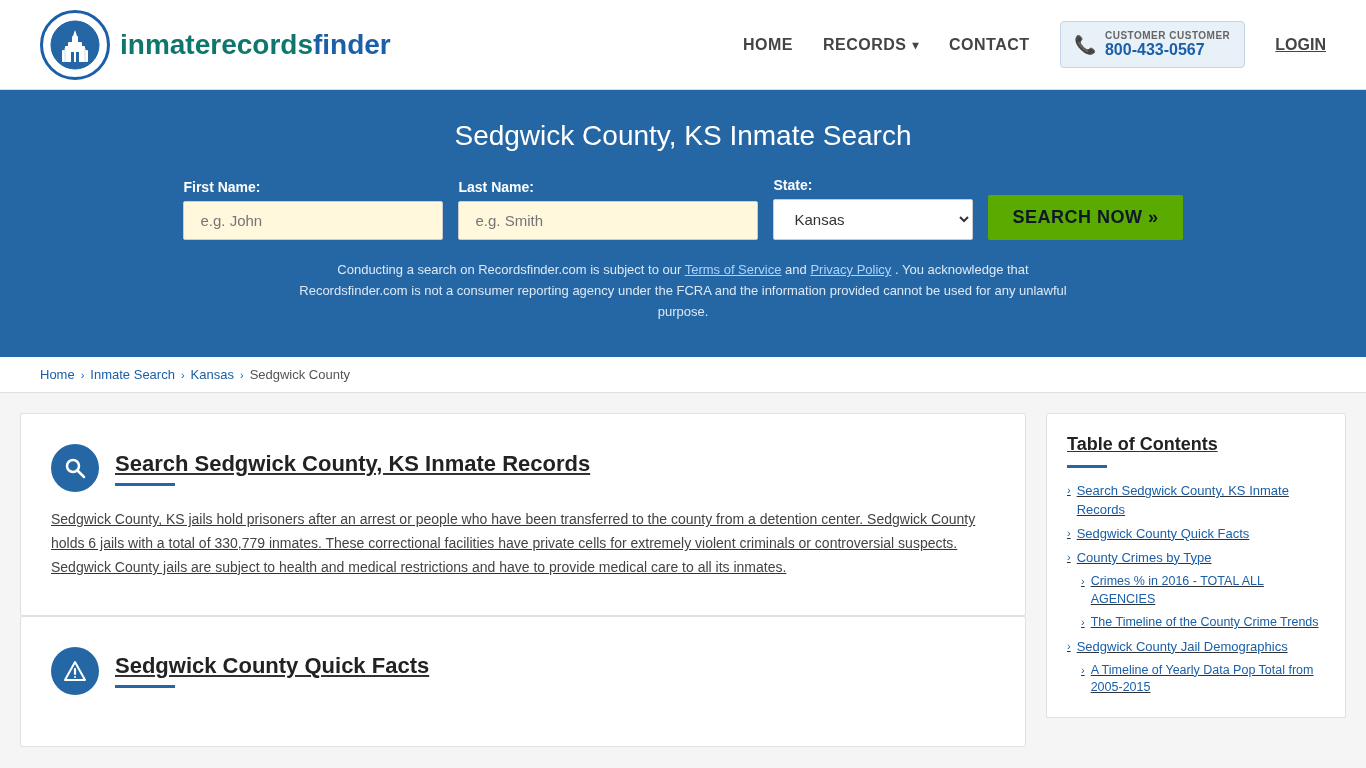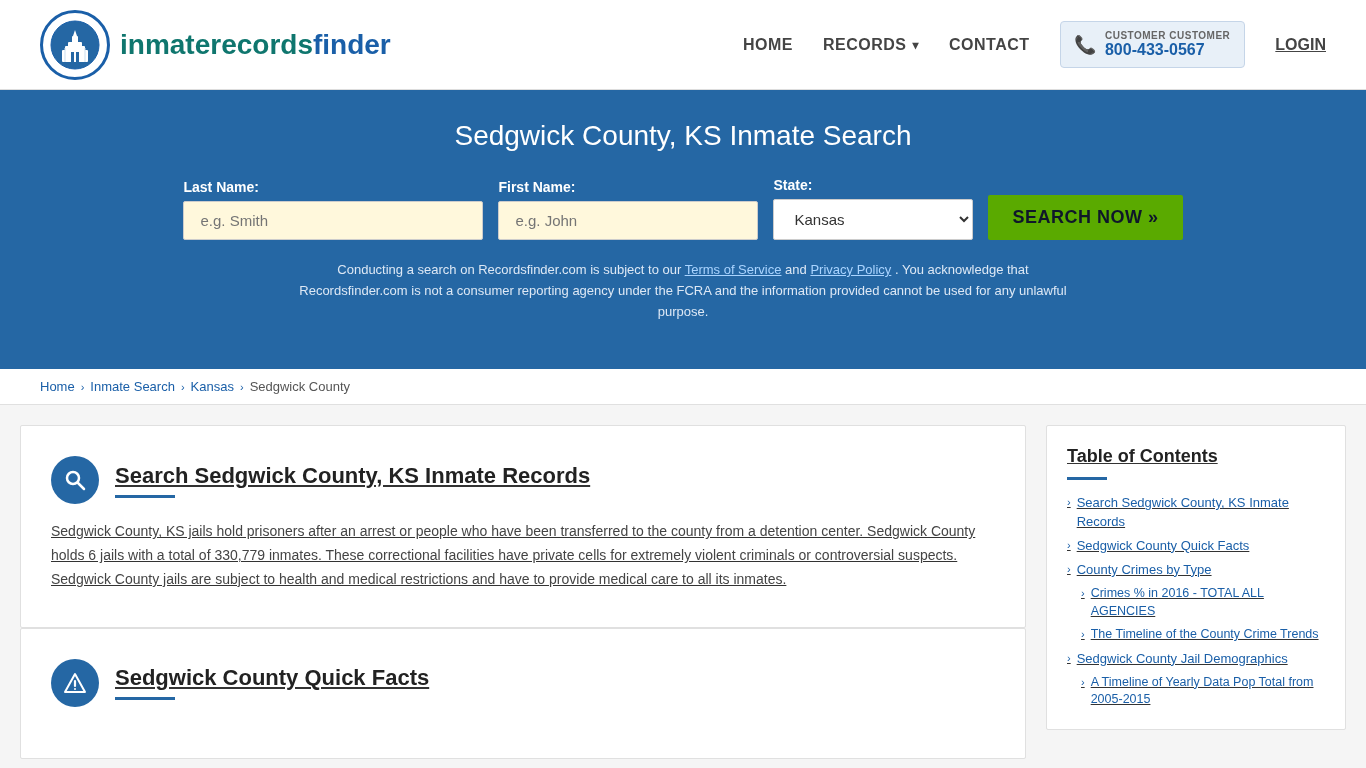--- a/index.html
+++ b/index.html
@@ -163,21 +163,21 @@
       cursor: pointer;
       border-radius: 2px;
       letter-spacing: 0.5px;
       white-space: nowrap;
     }
     .hero-disclaimer {
       color: #dde8f5;
       font-size: 13px;
       line-height: 1.6;
       max-width: 780px;
-      margin: 12px auto;
+      margin: 0 auto;
     }
     .hero-disclaimer a {
       color: #aad4ff;
       text-decoration: underline;
     }
 
     
     .breadcrumb {
       background: #fff;
       padding: 10px 40px;
@@ -358,26 +358,26 @@
     </div>
     <a class="login-btn" href="#">LOGIN</a>
   </nav>
 </header>
 
 <section class="hero">
   <h1 class="hero-title">Sedgwick County, KS Inmate Search</h1>
 
   <div class="search-form">
     <div class="form-group">
+      <label class="form-label">First Name:</label>
+      <input class="form-input first-name-input" type="text" placeholder="e.g. John" style="">
+    </div>
+    <div class="form-group">
       <label class="form-label">Last Name:</label>
       <input class="form-input last-name-input" type="text" placeholder="e.g. Smith" style="">
-    </div>
-    <div class="form-group">
-      <label class="form-label">First Name:</label>
-      <input class="form-input first-name-input" type="text" placeholder="e.g. John" style="">
     </div>
     <div class="form-group">
       <label class="form-label">State:</label>
       <select class="state-select">
         <option>Kansas</option>
       </select>
     </div>
     <button class="search-btn">SEARCH NOW »</button>
   </div>
 

